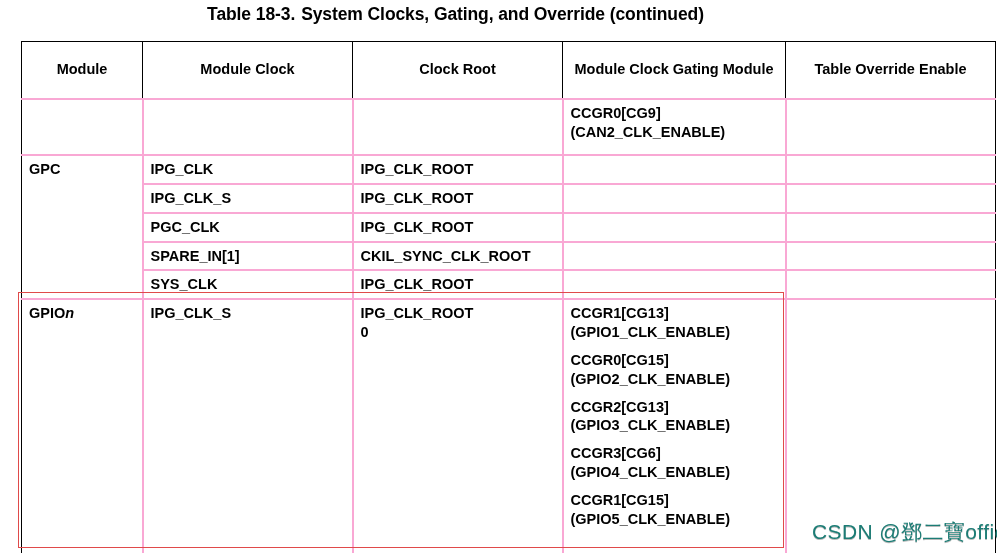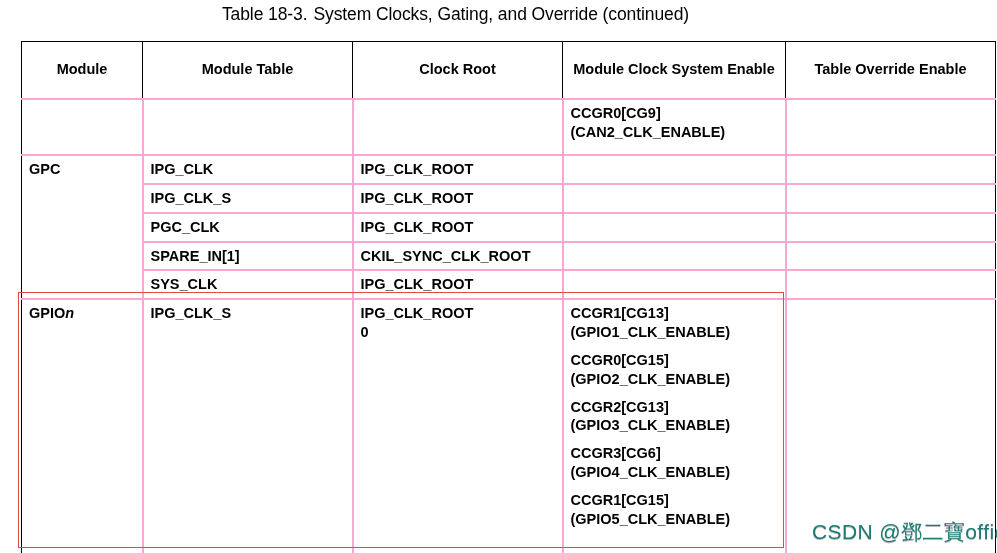--- a/index.html
+++ b/index.html
@@ -24,21 +24,21 @@
   }
 
   
   .table-title {
     position: absolute;
     left: 0;
     top: 4px;
     width: 911px;
     text-align: center;
     font-size: 17.5px;
-    font-weight: normal;
+    font-weight: bold;
     letter-spacing: -0.1px;
     white-space: nowrap;
   }
   .table-title .ttl-num { margin-right: 6px; }
 
   
   .tbl-wrap {
     position: absolute;
     left: 21px;
     top: 41px;
@@ -133,23 +133,23 @@
       <colgroup>
         <col class="c0">
           <col class="c1">
           <col class="c2">
           <col class="c3">
           <col class="c4">
       </colgroup>
       <thead>
         <tr>
           <th>Module</th>
-          <th>Module Table</th>
+          <th>Module Clock</th>
           <th>Clock Root</th>
-          <th>Module Clock System Enable</th>
+          <th>Module Clock Gating Module</th>
           <th>Table Override Enable</th>
         </tr>
       </thead>
       <tbody>
 
         <tr>
           <td class="lft-heavy" style="height:46px;"></td>
           <td></td>
           <td></td>
           <td>

